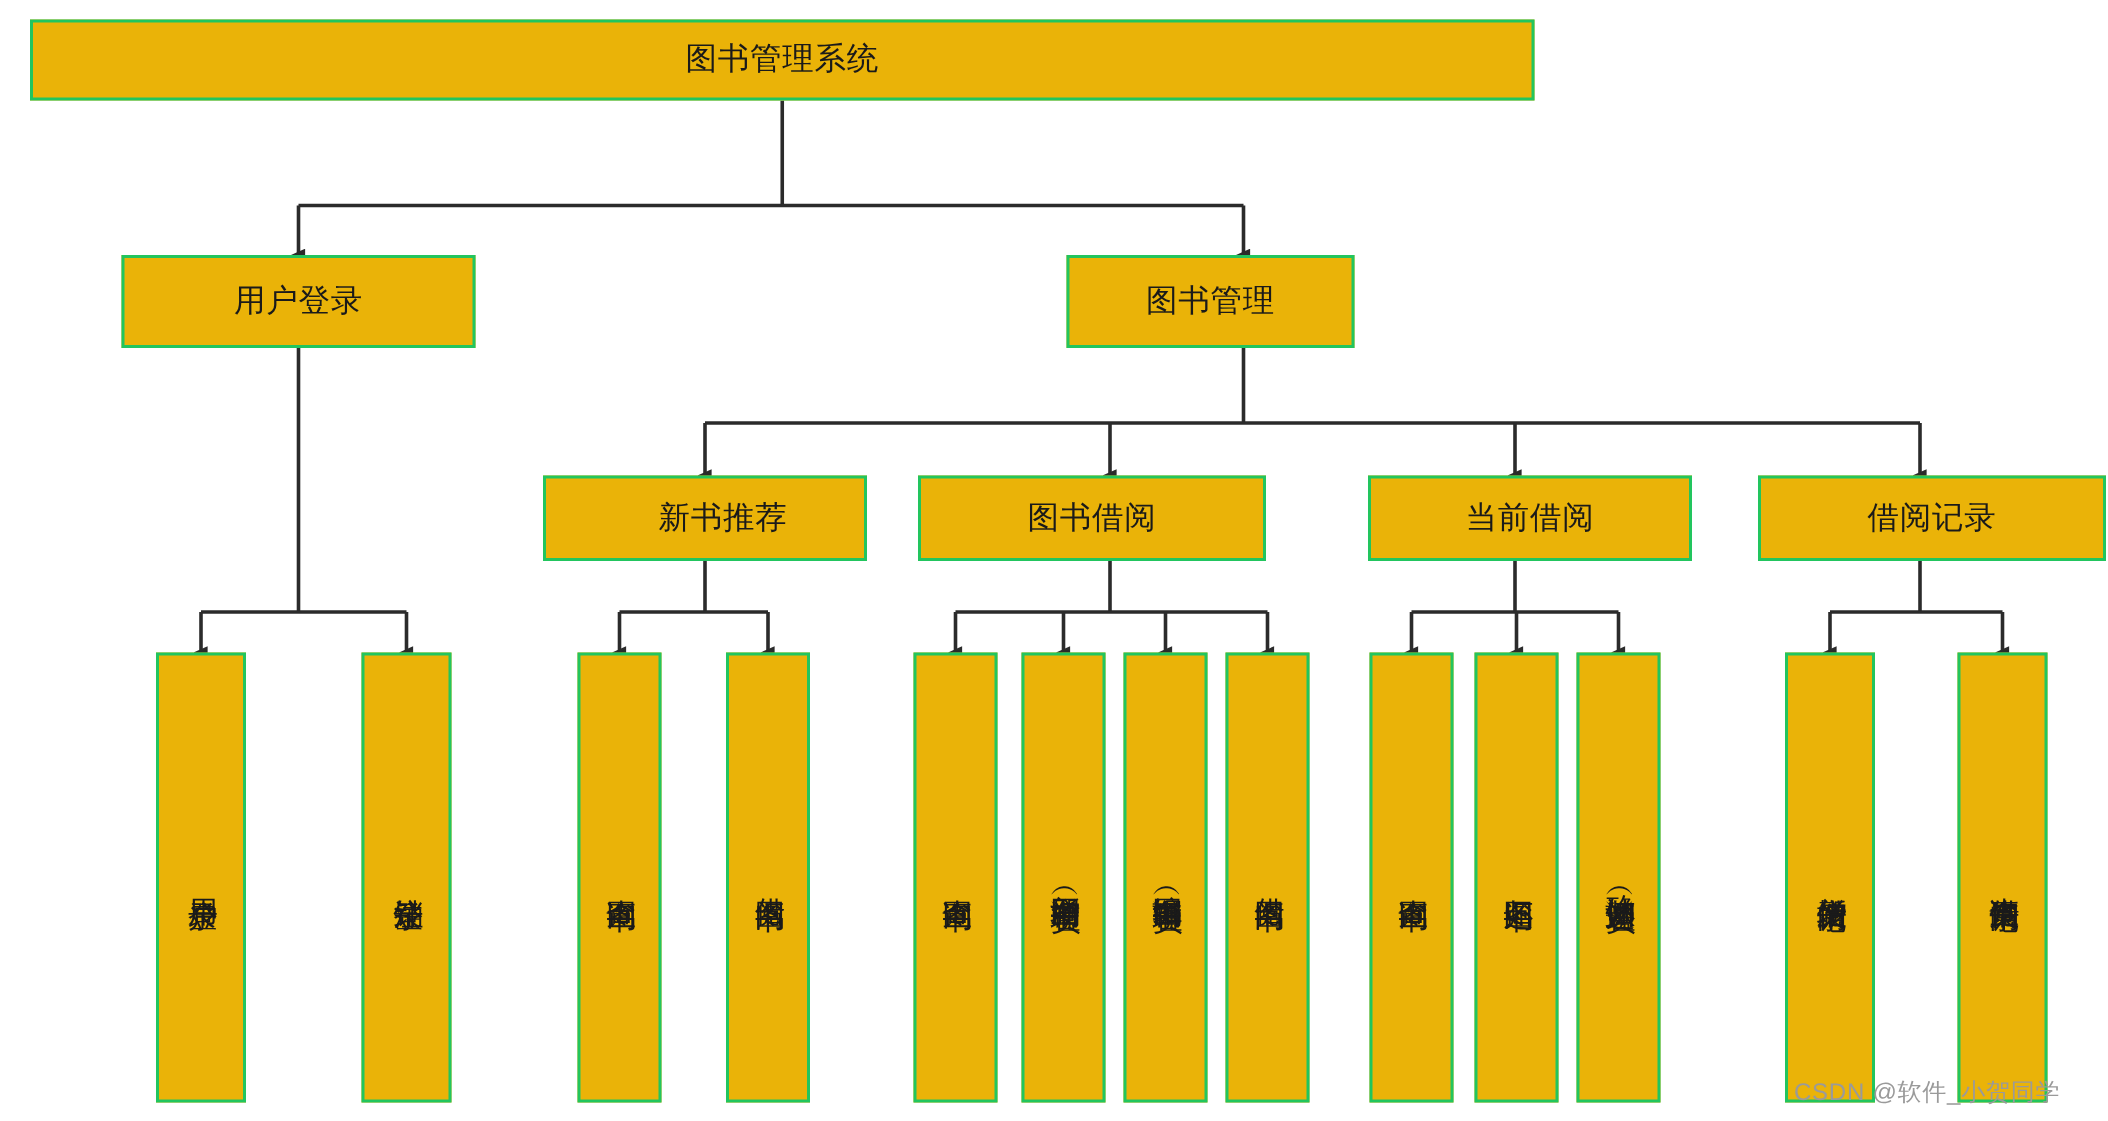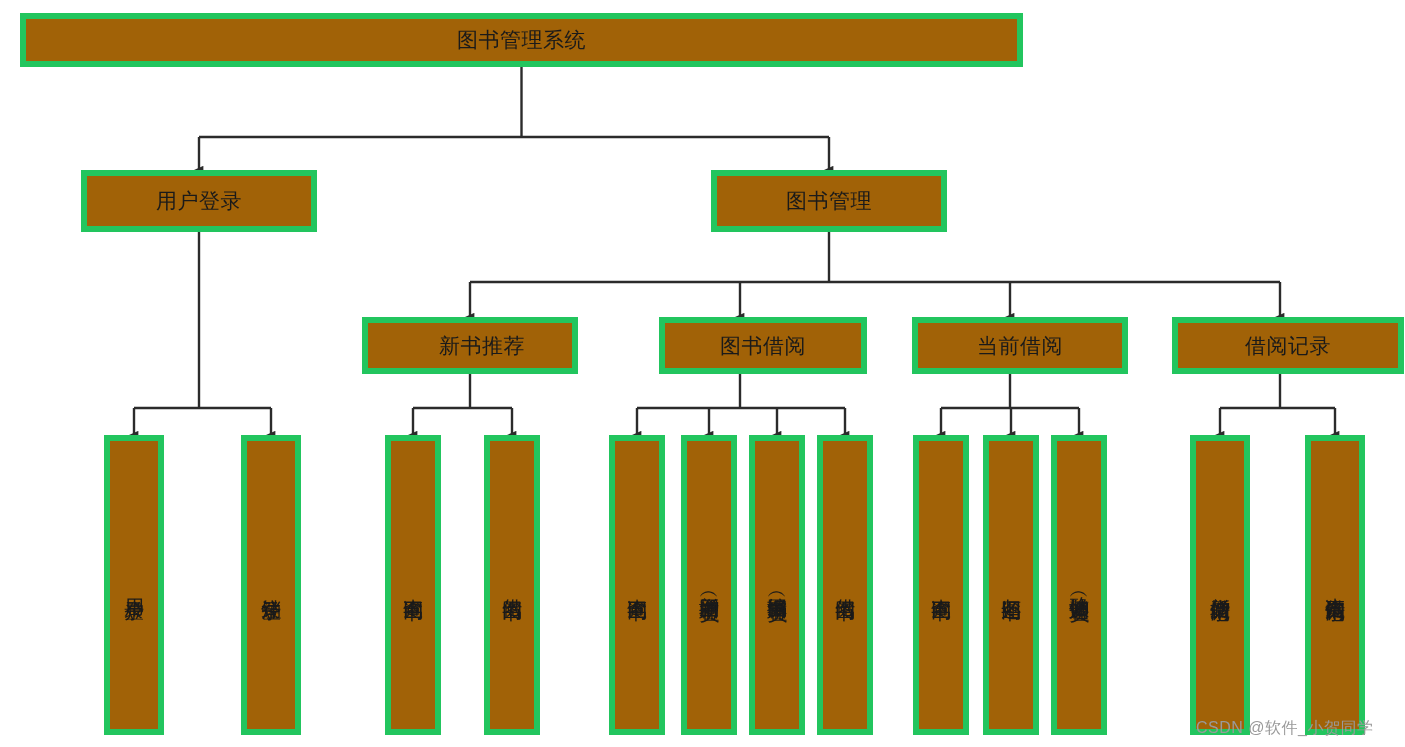--- a/index.html
+++ b/index.html
@@ -20,22 +20,22 @@
   svg.diagram-canvas {
     position: absolute;
     top: 0;
     left: 0;
     width: 1405px;
     height: 747px;
   }
   .node-box {
     position: absolute;
     box-sizing: border-box;
-    background: #a16207;
-    border: 6px solid #22c55e;
+    background: #eab308;
+    border: 2px solid #22c55e;
     display: flex;
     align-items: center;
     justify-content: center;
     overflow: hidden;
   }
   .node-label-h {
     font-size: 21px;
     line-height: 1.2;
     color: #1a1a1a;
     white-space: nowrap;
@@ -107,27 +107,27 @@
       </g>
   </svg>
 
   <div id="nodes-layer">
       <div class="node-box" style="left: 20px; top: 13px; width: 1003px; height: 54px;">
         <span class="node-label-h">图书管理系统</span>
       </div>
       <div class="node-box" style="left: 81px; top: 170px; width: 236px; height: 62px;">
         <span class="node-label-h">用户登录</span>
       </div>
-      <div class="node-box" style="left: 711px; top: 170px; width: 236px; height: 62px;">
+      <div class="node-box" style="left: 711px; top: 170px; width: 192px; height: 62px;">
         <span class="node-label-h">图书管理</span>
       </div>
       <div class="node-box" style="left: 362px; top: 317px; width: 216px; height: 57px; padding-left: 24px;">
         <span class="node-label-h">新书推荐</span>
       </div>
-      <div class="node-box" style="left: 659px; top: 317px; width: 208px; height: 57px;">
+      <div class="node-box" style="left: 612px; top: 317px; width: 232px; height: 57px;">
         <span class="node-label-h">图书借阅</span>
       </div>
       <div class="node-box" style="left: 912px; top: 317px; width: 216px; height: 57px;">
         <span class="node-label-h">当前借阅</span>
       </div>
       <div class="node-box" style="left: 1172px; top: 317px; width: 232px; height: 57px;">
         <span class="node-label-h">借阅记录</span>
       </div>
       <div class="node-box" style="left: 104px; top: 435px; width: 60px; height: 300px;">
         <span class="node-label-v">用户登录</span>

